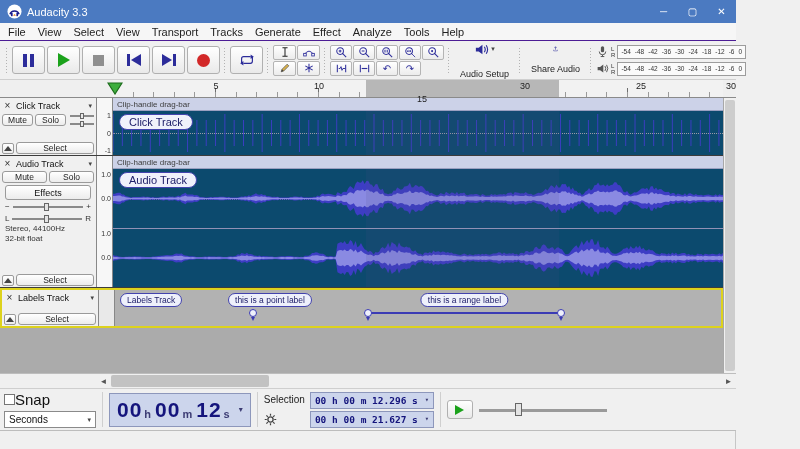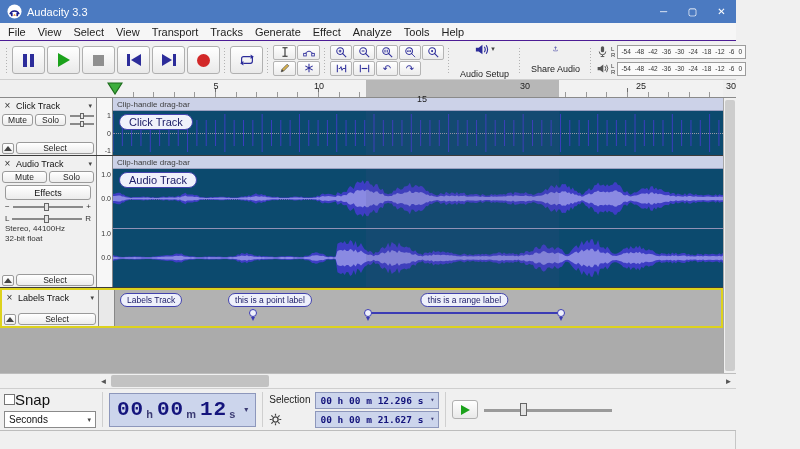--- a/index.html
+++ b/index.html
@@ -108,21 +108,21 @@
   .hthumb{position:absolute;left:0;top:1px;bottom:1px;width:158px;background:#c2c2c2;border-radius:2px}
 
   
   .bottom{height:42px;flex:none;background:#f0f0f0;border-top:1px solid #cfcfcf;display:flex;align-items:center;padding:0 4px}
   .vsep{width:1px;align-self:stretch;background:#cfcfcf;margin:3px 6px}
   .snapgrp{display:flex;flex-direction:column;gap:3px;justify-content:center}
   .snaprow{display:flex;align-items:center;font-size:15px}
   .cb{width:11px;height:11px;border:1px solid #767676;background:#fff}
   .combo{width:92px;height:17px;border:1px solid #8a8a8a;background:#fff;display:flex;align-items:center;justify-content:space-between;padding:0 4px;font-size:10px}
   .time-big{display:flex;align-items:center;background:#ccd5ec;border:1px solid #8d97bb;height:34px;padding:0 7px}
-  .time-big .d{font-family:Liberation Mono, monospace;font-weight:bold;font-size:21px;color:#14147c;letter-spacing:1px}
+  .time-big .d{font-family:Liberation Sans, sans-serif;font-weight:bold;font-size:21px;color:#14147c;letter-spacing:1px}
   .time-big .u{font-size:11px;font-weight:bold;color:#3c3c74;margin:8px 4px 0 2px}
   .time-big .caret{margin-left:5px;font-size:8px;color:#3c3c74}
   .selgrp{display:flex;gap:5px}
   .selcol{display:flex;flex-direction:column;justify-content:space-between;padding:2px 0}
   .sellabel{font-size:10px;color:#222}
   .fields{display:flex;flex-direction:column;gap:2px}
   .time-sm{display:flex;align-items:center;justify-content:space-between;background:#ccd5ec;border:1px solid #8d97bb;height:17px;padding:0 4px;width:124px;font-family:"DejaVu Sans Mono",monospace;font-weight:bold;font-size:9.5px;color:#14147c;white-space:nowrap}
   .time-sm .caret{font-size:7px;color:#3c3c74;margin-left:2px}
   .speedgrp{display:flex;align-items:center;gap:6px}
   .pbtn{width:26px;height:19px;display:flex;align-items:center;justify-content:center;background:linear-gradient(#fff,#e9e9e9);border:1px solid #b0b0b0;border-radius:3px}

